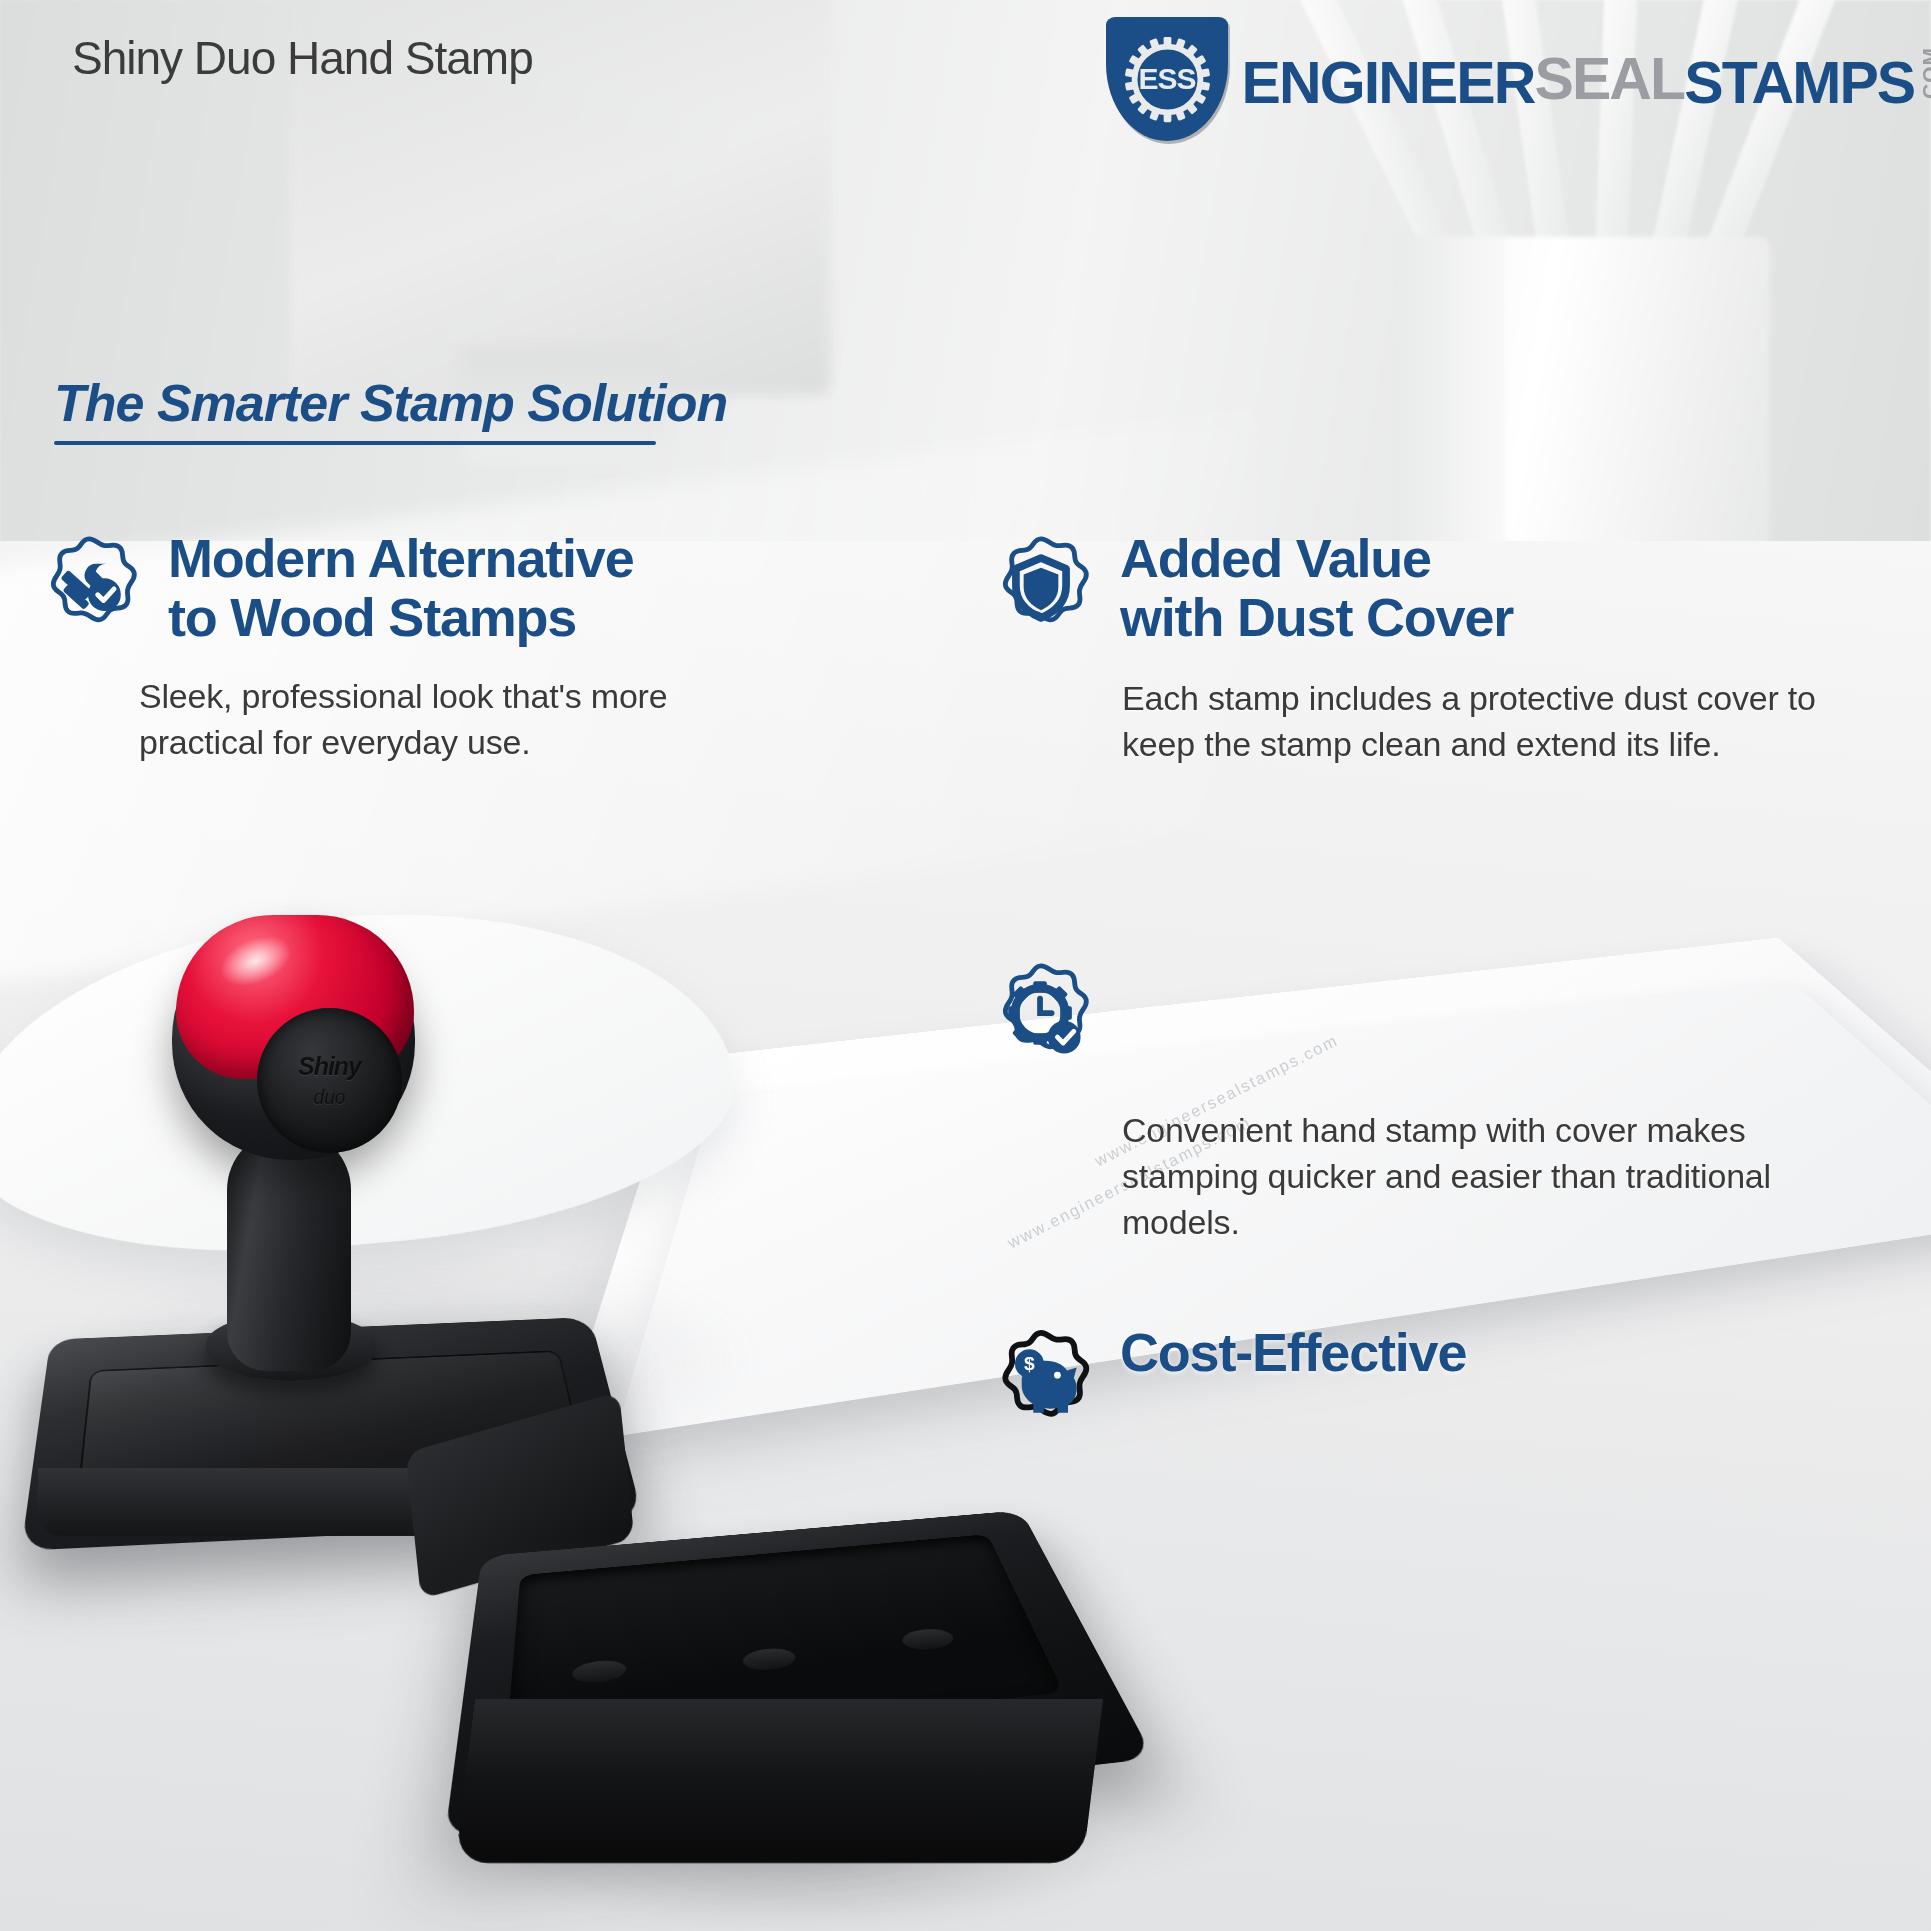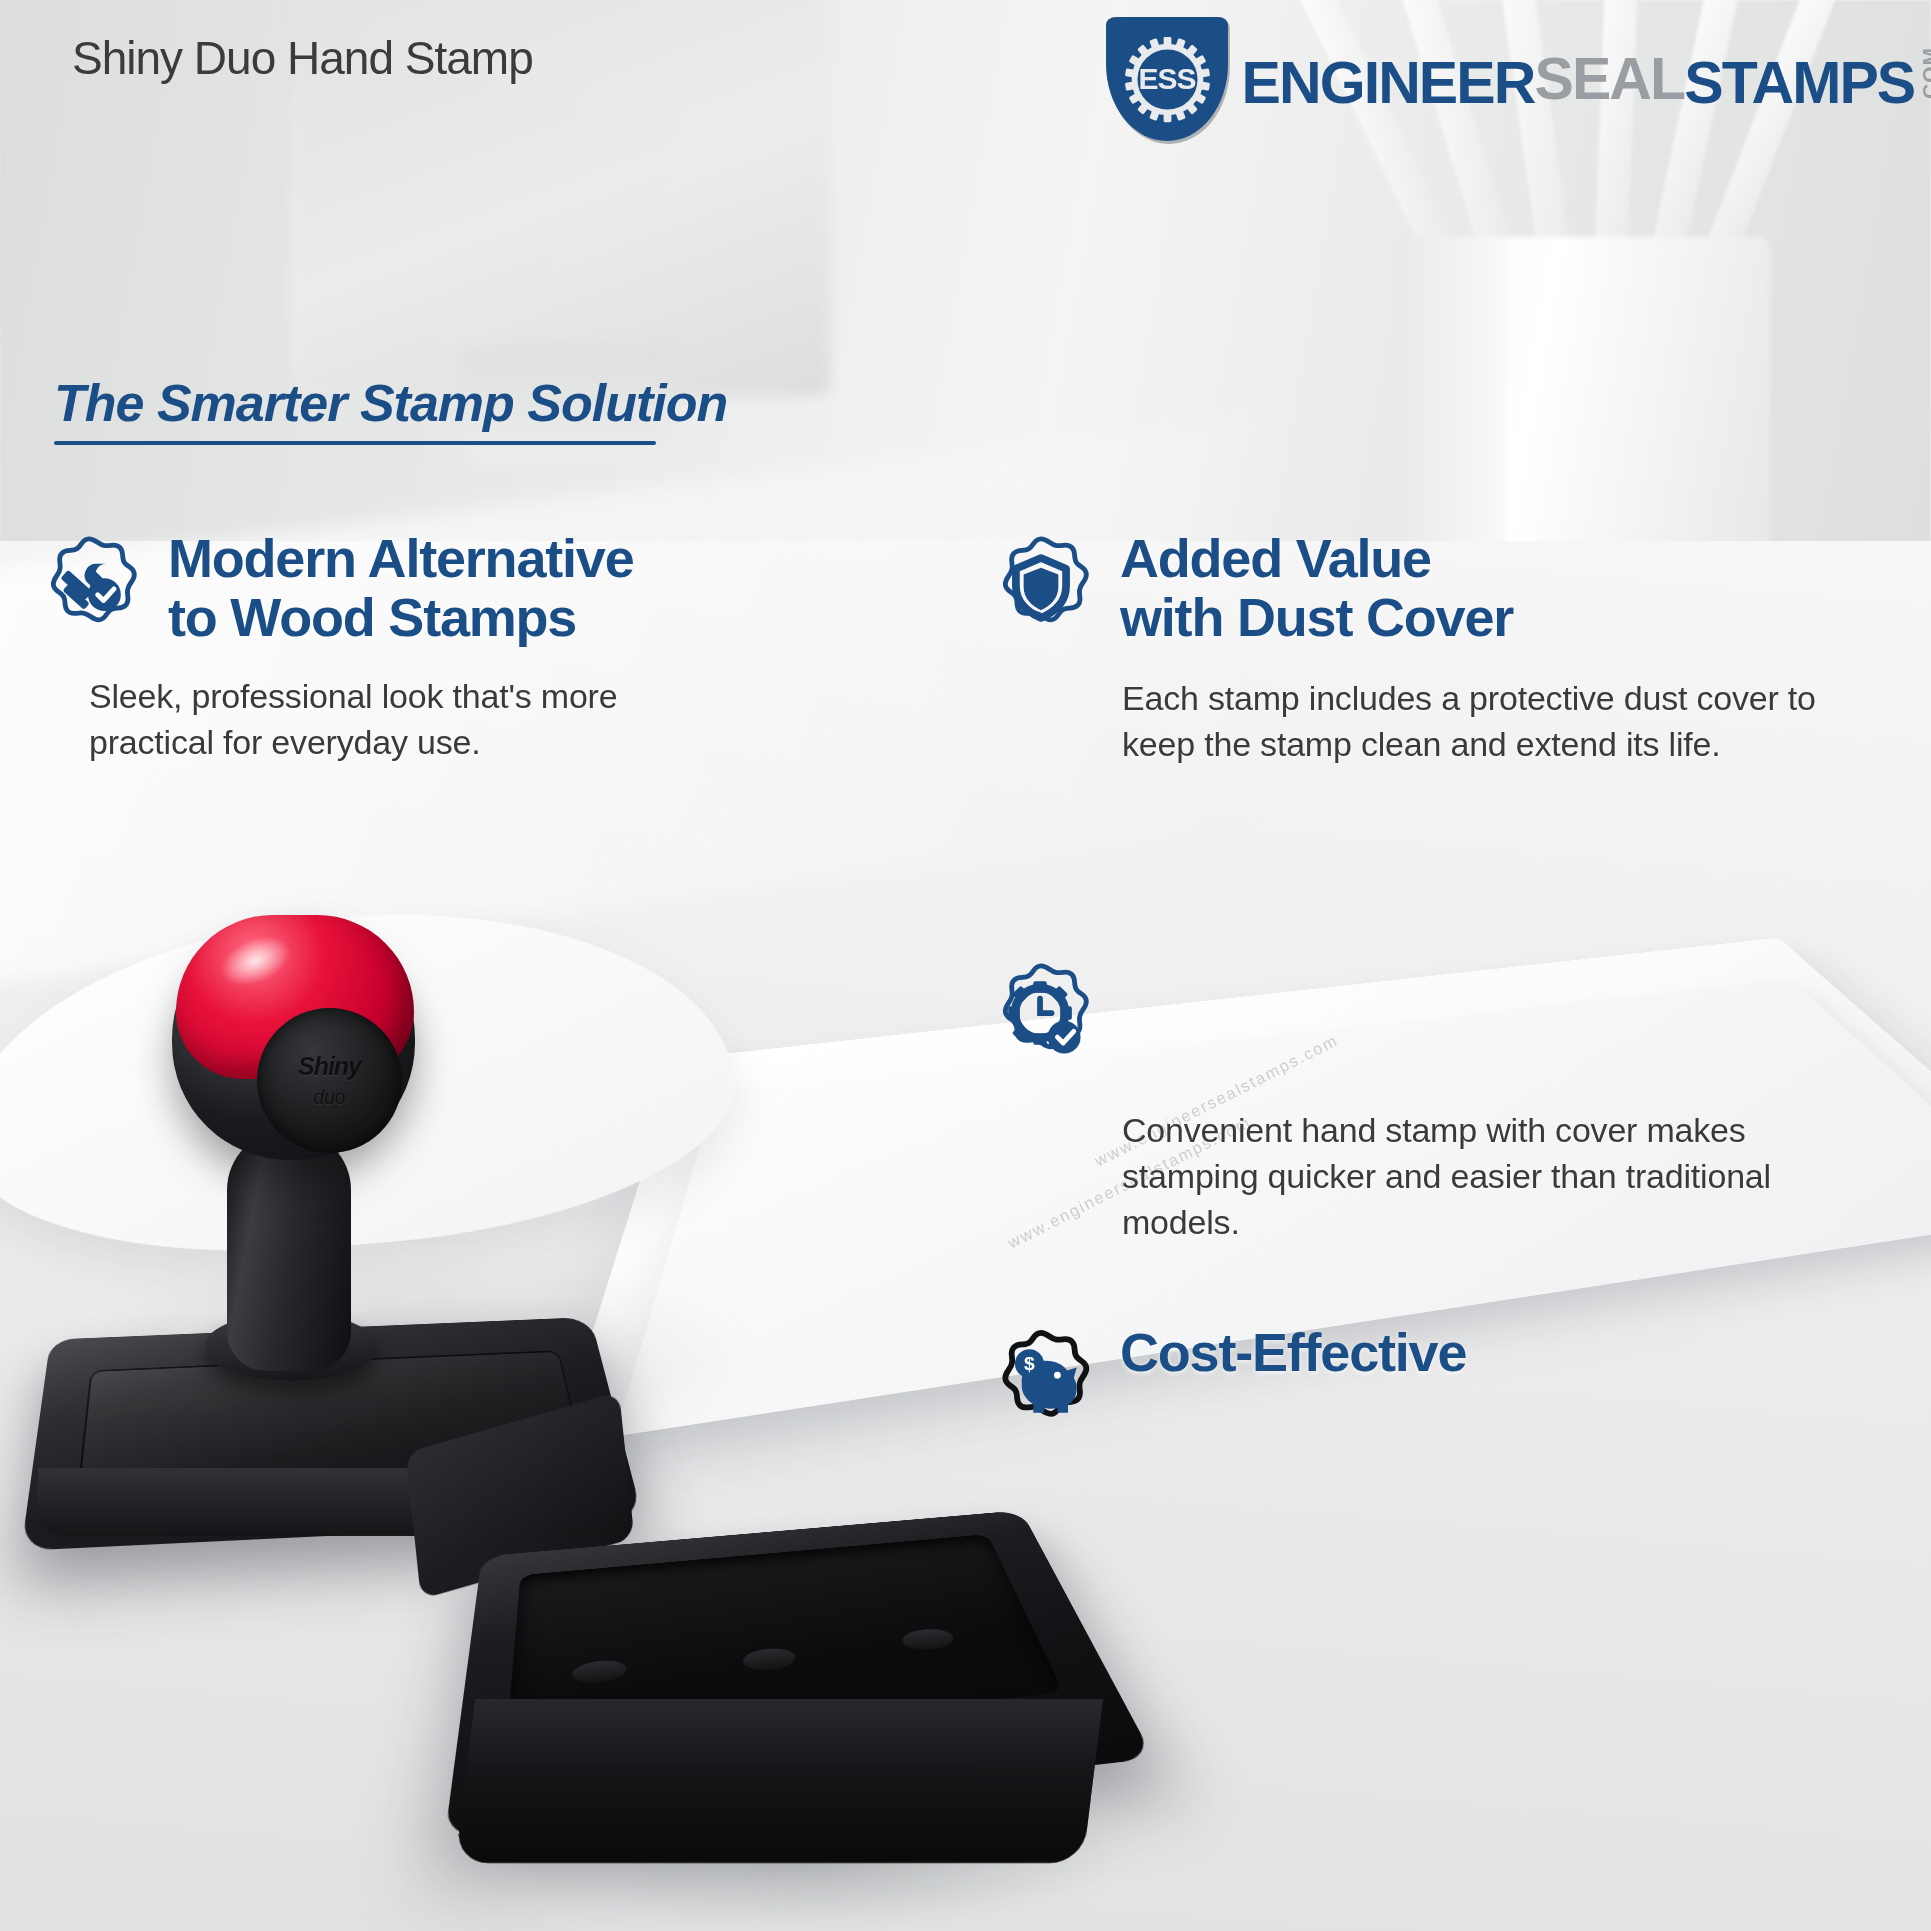--- a/index.html
+++ b/index.html
@@ -232,21 +232,21 @@
   .feat-title{
     font-size:54px;font-weight:bold;color:#1b4e86;line-height:1.1;letter-spacing:-1.2px;
     text-shadow:0 1.9px 4.8px rgba(255,255,255,.75);
   }
   .feat-body{
     font-size:34px;line-height:1.36;color:#3a3a3a;letter-spacing:-0.2px;
     text-shadow:0 1px 2.9px rgba(255,255,255,.8);
   }
 
   #f1{left:35px;top:529px;width:753px;}
-  #f1 .feat-body{margin-left:54px;margin-top:25px;width:579px;}
+  #f1 .feat-body{margin-left:104px;margin-top:25px;width:579px;}
   #f2{left:987px;top:529px;width:869px;}
   #f2 .feat-body{margin-left:135px;margin-top:27px;width:695px;}
   #f3{left:987px;top:956px;width:869px;}
   #f3 .feat-body{margin-left:135px;margin-top:39px;width:705px;}
   #f4{left:987px;top:1323px;width:869px;}
 </style>
 </head>
 <body>
 
 <div id="page">

